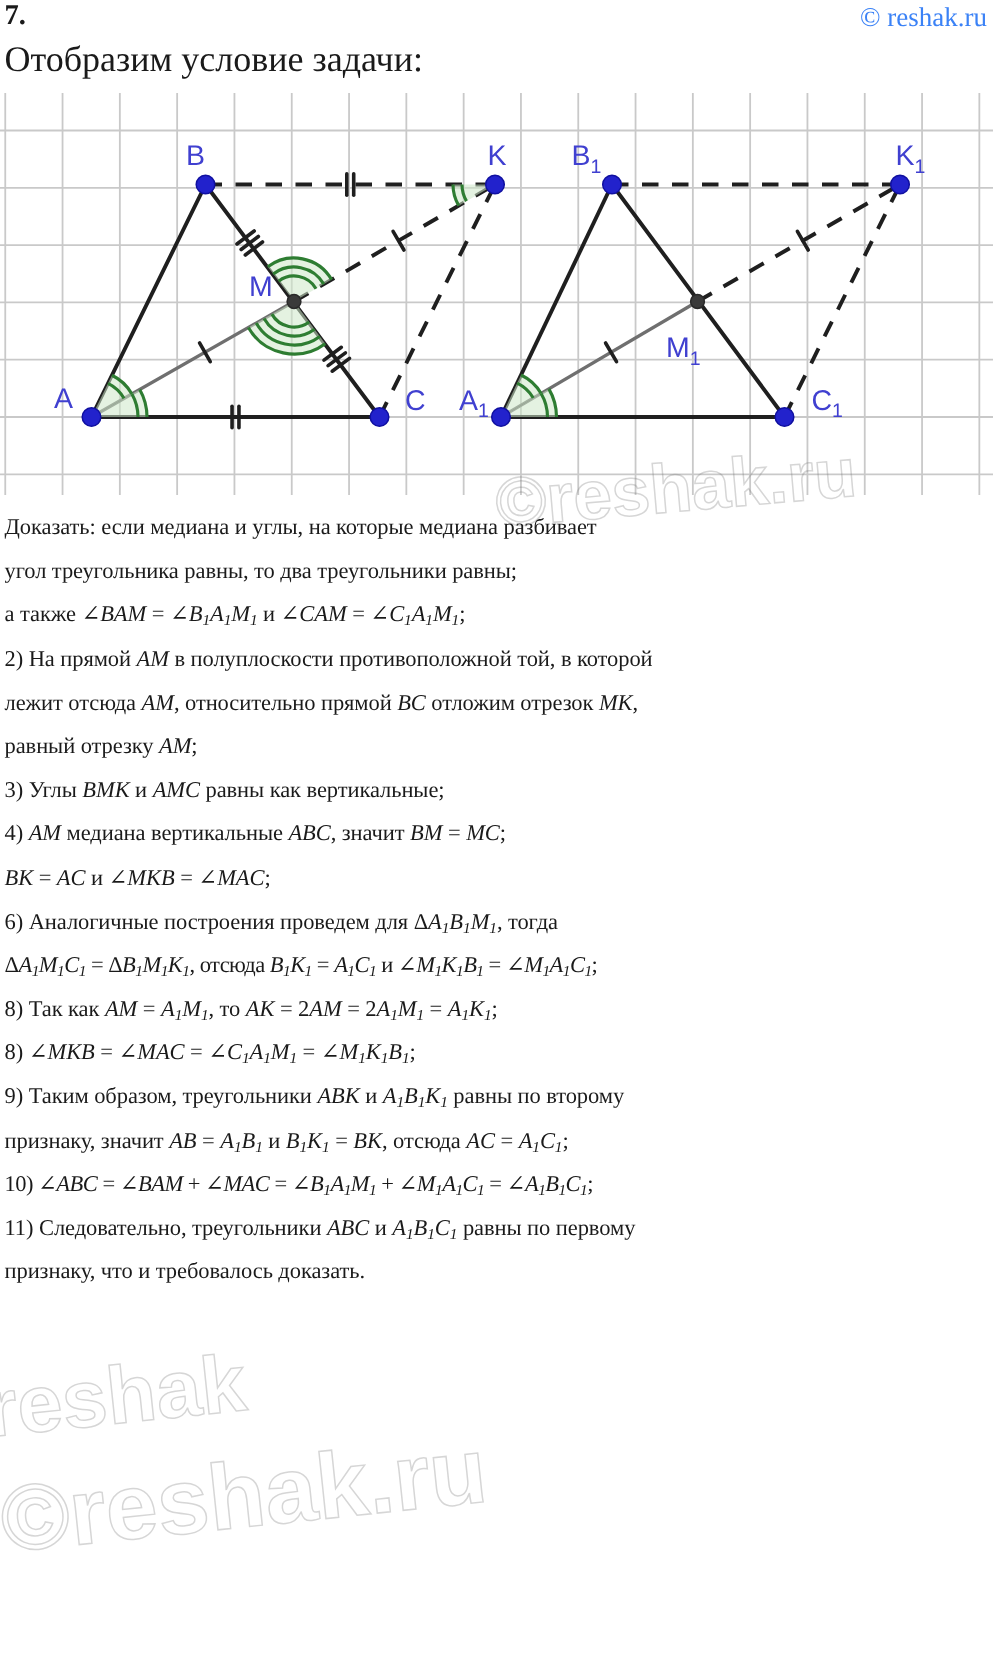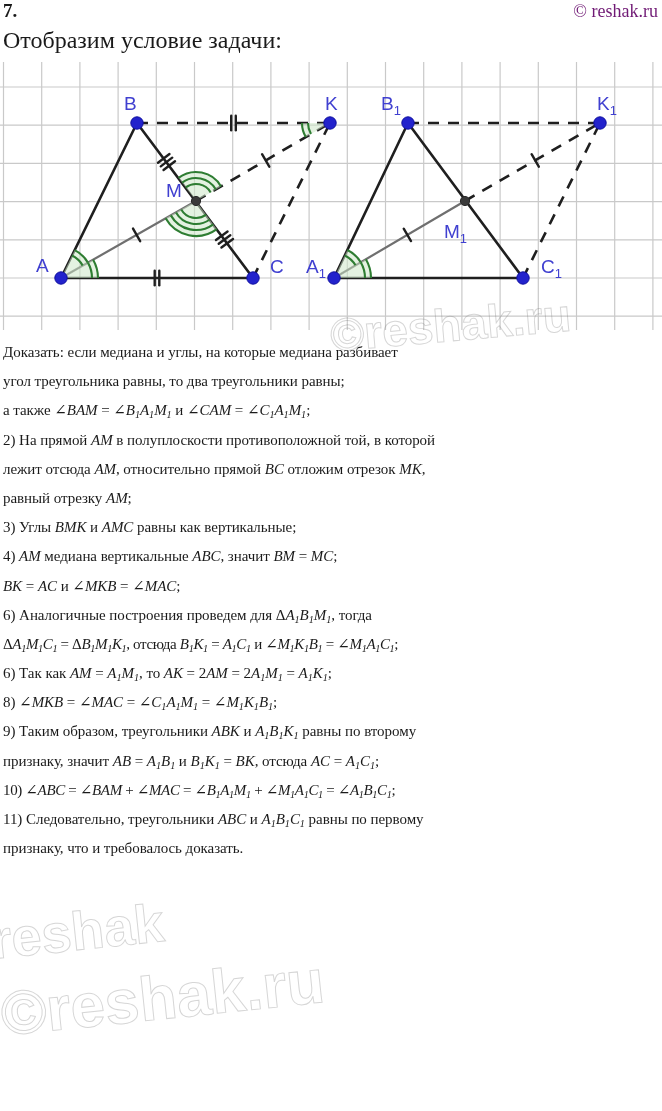--- a/index.html
+++ b/index.html
@@ -27,21 +27,21 @@
     position: absolute;
     left: 3px; top: 0px;
     font-size: 19px;
     font-weight: bold;
     letter-spacing: 0px;
   }
   #site-credit {
     position: absolute;
     right: 4px; top: 1px;
     font-size: 18px;
-    color: #701a75;
+    color: #3b82f6;
     white-space: nowrap;
   }
 
   
   #intro-line {
     position: absolute;
     left: 3px; top: 26px;
     font-size: 24px;
     line-height: 28px;
     white-space: nowrap;
@@ -244,21 +244,21 @@
     <div class="pline"><span>угол треугольника равны, то два треугольники равны;</span></div>
     <div class="pline"><span>а также </span><span>∠</span><i>BAM</i><span> = </span><span>∠</span><i>B</i><sub>1</sub><i>A</i><sub>1</sub><i>M</i><sub>1</sub><span>  и  </span><span>∠</span><i>CAM</i><span> = </span><span>∠</span><i>C</i><sub>1</sub><i>A</i><sub>1</sub><i>M</i><sub>1</sub><span>;</span></div>
     <div class="pline"><span>2) На прямой </span><i>AM</i><span> в полуплоскости противоположной той, в которой</span></div>
     <div class="pline"><span>лежит отсюда </span><i>AM</i><span>, относительно прямой </span><i>BC</i><span> отложим отрезок </span><i>MK</i><span>,</span></div>
     <div class="pline"><span>равный отрезку </span><i>AM</i><span>;</span></div>
     <div class="pline"><span>3) Углы </span><i>BMK</i><span> и </span><i>AMC</i><span> равны как вертикальные;</span></div>
     <div class="pline"><span>4) </span><i>AM</i><span> медиана вертикальные </span><i>ABC</i><span>, значит </span><i>BM</i><span> = </span><i>MC</i><span>;</span></div>
     <div class="pline"><i>BK</i><span> = </span><i>AC</i><span>  и  </span><span>∠</span><i>MKB</i><span> = </span><span>∠</span><i>MAC</i><span>;</span></div>
     <div class="pline"><span>6) Аналогичные построения проведем для </span><span>Δ</span><i>A</i><sub>1</sub><i>B</i><sub>1</sub><i>M</i><sub>1</sub><span>, тогда</span></div>
     <div class="pline tight"><span>Δ</span><i>A</i><sub>1</sub><i>M</i><sub>1</sub><i>C</i><sub>1</sub><span> = </span><span>Δ</span><i>B</i><sub>1</sub><i>M</i><sub>1</sub><i>K</i><sub>1</sub><span>, отсюда  </span><i>B</i><sub>1</sub><i>K</i><sub>1</sub><span> = </span><i>A</i><sub>1</sub><i>C</i><sub>1</sub><span>  и  </span><span>∠</span><i>M</i><sub>1</sub><i>K</i><sub>1</sub><i>B</i><sub>1</sub><span> = </span><span>∠</span><i>M</i><sub>1</sub><i>A</i><sub>1</sub><i>C</i><sub>1</sub><span>;</span></div>
-    <div class="pline"><span>6) Так как </span><i>AM</i><span> = </span><i>A</i><sub>1</sub><i>M</i><sub>1</sub><span>, то </span><i>AK</i><span> = 2</span><i>AM</i><span> = 2</span><i>A</i><sub>1</sub><i>M</i><sub>1</sub><span> = </span><i>A</i><sub>1</sub><i>K</i><sub>1</sub><span>;</span></div>
+    <div class="pline"><span>8) Так как </span><i>AM</i><span> = </span><i>A</i><sub>1</sub><i>M</i><sub>1</sub><span>, то </span><i>AK</i><span> = 2</span><i>AM</i><span> = 2</span><i>A</i><sub>1</sub><i>M</i><sub>1</sub><span> = </span><i>A</i><sub>1</sub><i>K</i><sub>1</sub><span>;</span></div>
     <div class="pline"><span>8) </span><span>∠</span><i>MKB</i><span> = </span><span>∠</span><i>MAC</i><span> = </span><span>∠</span><i>C</i><sub>1</sub><i>A</i><sub>1</sub><i>M</i><sub>1</sub><span> = </span><span>∠</span><i>M</i><sub>1</sub><i>K</i><sub>1</sub><i>B</i><sub>1</sub><span>;</span></div>
     <div class="pline"><span>9) Таким образом, треугольники </span><i>ABK</i><span> и </span><i>A</i><sub>1</sub><i>B</i><sub>1</sub><i>K</i><sub>1</sub><span> равны по второму</span></div>
     <div class="pline"><span>признаку, значит  </span><i>AB</i><span> = </span><i>A</i><sub>1</sub><i>B</i><sub>1</sub><span>  и  </span><i>B</i><sub>1</sub><i>K</i><sub>1</sub><span> = </span><i>BK</i><span>, отсюда  </span><i>AC</i><span> = </span><i>A</i><sub>1</sub><i>C</i><sub>1</sub><span>;</span></div>
     <div class="pline tight"><span>10) </span><span>∠</span><i>ABC</i><span> = </span><span>∠</span><i>BAM</i><span> + </span><span>∠</span><i>MAC</i><span> = </span><span>∠</span><i>B</i><sub>1</sub><i>A</i><sub>1</sub><i>M</i><sub>1</sub><span> + </span><span>∠</span><i>M</i><sub>1</sub><i>A</i><sub>1</sub><i>C</i><sub>1</sub><span> = </span><span>∠</span><i>A</i><sub>1</sub><i>B</i><sub>1</sub><i>C</i><sub>1</sub><span>;</span></div>
     <div class="pline"><span>11) Следовательно, треугольники </span><i>ABC</i><span> и </span><i>A</i><sub>1</sub><i>B</i><sub>1</sub><i>C</i><sub>1</sub><span> равны по первому</span></div>
     <div class="pline"><span>признаку, что и требовалось доказать.</span></div>
   </div>
 
 <div class="wm" id="wm-mid">reshak</div>
 <div class="wm" id="wm-low">©reshak.ru</div>

